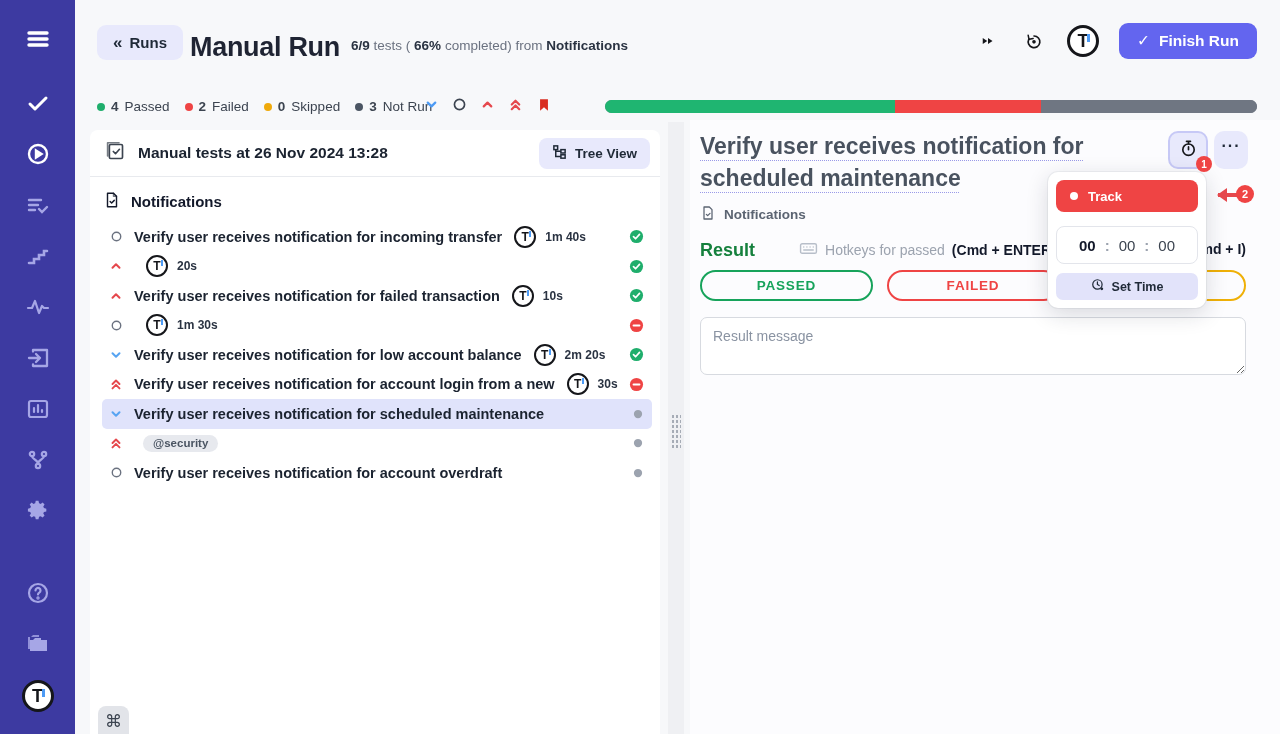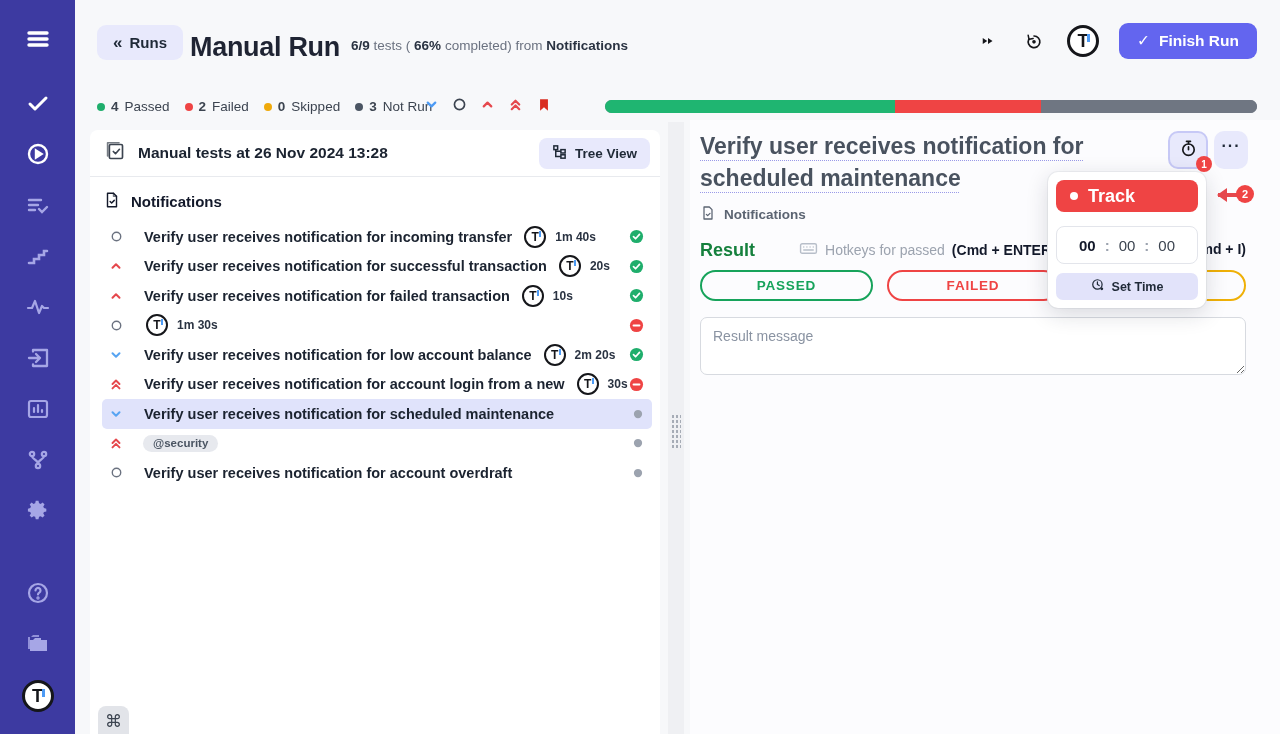--- a/index.html
+++ b/index.html
@@ -59,21 +59,21 @@
   .lp-head .ttl { margin-left:12px; font-size:15.5px; font-weight:700; color:#1B2330; }
   .btn-tree { margin-left:auto; height:31px; padding:0 13px; background:#E8E9FC; border:none; border-radius:8px;
     font-size:13.5px; font-weight:700; color:#1F2937; display:flex; align-items:center; gap:8px; cursor:pointer; font-family:inherit; }
   .folder-row { display:flex; align-items:center; gap:10px; padding:14px 0 6px 13px; font-size:15px;
     font-weight:700; color:#13192a; }
   .tests { padding-top:4px; }
   .trow { display:flex; align-items:center; height:29.5px; margin:0 8px 0 12px; padding:0 8px 0 6px;
     border-radius:5px; cursor:pointer; }
   .trow.sel { background:#E0E3FB; }
   .trow .pri { width:16px; display:flex; justify-content:center; margin-right:10px; }
-  .trow .tt { font-size:14.5px; font-weight:600; color:#1B2330; white-space:nowrap;margin-left:10px; }
+  .trow .tt { font-size:14.5px; font-weight:600; color:#1B2330; white-space:nowrap; }
   .trow .tlogo { margin-left:12px; }
   .trow .dur { margin-left:9px; font-size:12px; font-weight:800; color:#2A3342; white-space:nowrap; }
   .trow .tag { margin-left:9px; background:#E7E9EE; color:#4B5563; border-radius:10px; padding:2.5px 10px;
     font-size:11.5px; font-weight:600; }
   .trow .st { margin-left:auto; display:flex; }
   .mini-logo { width:22px; height:22px; border:2px solid #15161A; border-radius:50%; background:#fff;
     display:flex; align-items:center; justify-content:center; position:relative; flex:0 0 22px; }
   .mini-logo span { font-weight:900; font-size:12px; color:#15161A; line-height:1; }
   .mini-logo i { position:absolute; right:3px; top:3px; width:2px; height:6px; background:#4D9BF5; }
   .cmd-btn { position:absolute; left:8px; bottom:-8px; width:31px; height:36px; background:#E2E4E9;
@@ -108,21 +108,21 @@
     font-size:13.5px; font-weight:800; letter-spacing:.8px; cursor:pointer; font-family:inherit; }
   .d-msg { position:absolute; left:10px; top:197px; right:34px; height:58px; border:1px solid #D7DAE0;
     border-radius:7px; background:#fff; resize:both; font-family:inherit; font-size:14px; padding:10px 12px;
     color:#000000; outline:none; }
   .d-msg::placeholder { color:#8A93A2; }
 
   
   .popup { position:absolute; left:358px; top:52px; width:158px; background:#fff; border-radius:10px;
     box-shadow:0 6px 22px rgba(25,30,50,.16), 0 0 0 1px #F0F1F4; padding:8px; z-index:20; }
   .btn-track { width:100%; height:32px; background:#EF4444; border:none; border-radius:8px; color:#fff;
-    font-size:18px; font-weight:700; display:flex; align-items:center; gap:10px; padding-left:14px;
+    font-size:13px; font-weight:700; display:flex; align-items:center; gap:10px; padding-left:14px;
     cursor:pointer; font-family:inherit; }
   .btn-track .dot { width:8px; height:8px; border-radius:50%; background:#fff; }
   .timebox { margin-top:14px; height:38px; border:1px solid #E3E5EB; border-radius:8px; display:flex;
     align-items:center; justify-content:center; gap:9px; font-size:15px; color:#3C4450; }
   .timebox .h { font-weight:800; color:#13192A; }
   .timebox .col { color:#9CA3AF; font-weight:700; }
   .btn-settime { margin-top:9px; width:100%; height:27px; background:#E2E3FA; border:none; border-radius:7px;
     font-size:12.5px; font-weight:800; color:#1F2937; display:flex; align-items:center; justify-content:center;
     gap:7px; cursor:pointer; font-family:inherit; }
   .annot-arrow { position:absolute; left:520px; top:66px; width:44px; height:18px; z-index:25; }
@@ -368,21 +368,20 @@
               <path d="M4.8 8.2l2.2 2.2 4.2-4.6" fill="none" stroke="#fff" stroke-width="1.8" stroke-linecap="round" stroke-linejoin="round"></path>
             </svg>
           </span>
         </div>
         <div class="trow">
           <span class="pri">
             <svg viewBox="0 0 16 16" width="14" fill="none" stroke="#E5484D" stroke-width="2.3" stroke-linecap="round" stroke-linejoin="round">
               <path d="M4 10l4-4 4 4"></path>
             </svg>
           </span>
-          <span class="tt">Verify user receives notification for successful transaction</span>
           <span class="mini-logo tlogo">
             <span>T</span>
             <i></i>
           </span>
           <span class="dur">20s</span>
           <span class="st">
             <svg viewBox="0 0 16 16" width="15">
               <circle cx="8" cy="8" r="7" fill="#1FAE6C"></circle>
               <path d="M4.8 8.2l2.2 2.2 4.2-4.6" fill="none" stroke="#fff" stroke-width="1.8" stroke-linecap="round" stroke-linejoin="round"></path>
             </svg>

